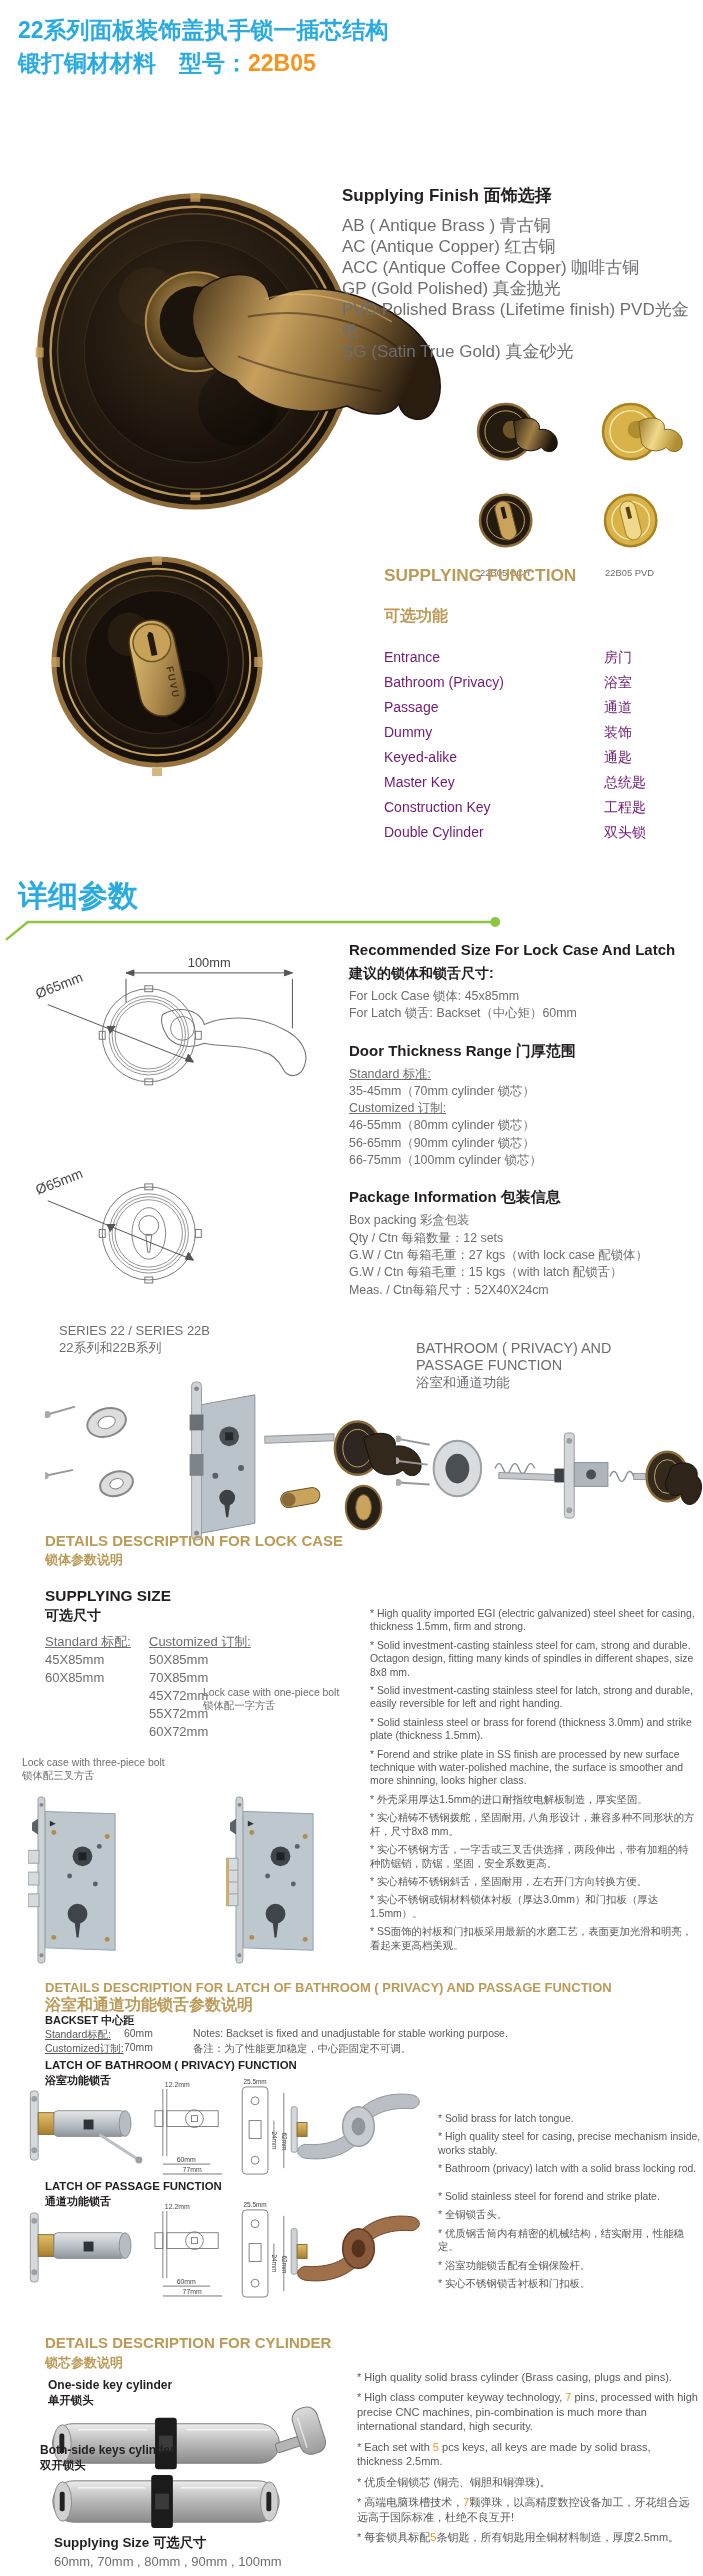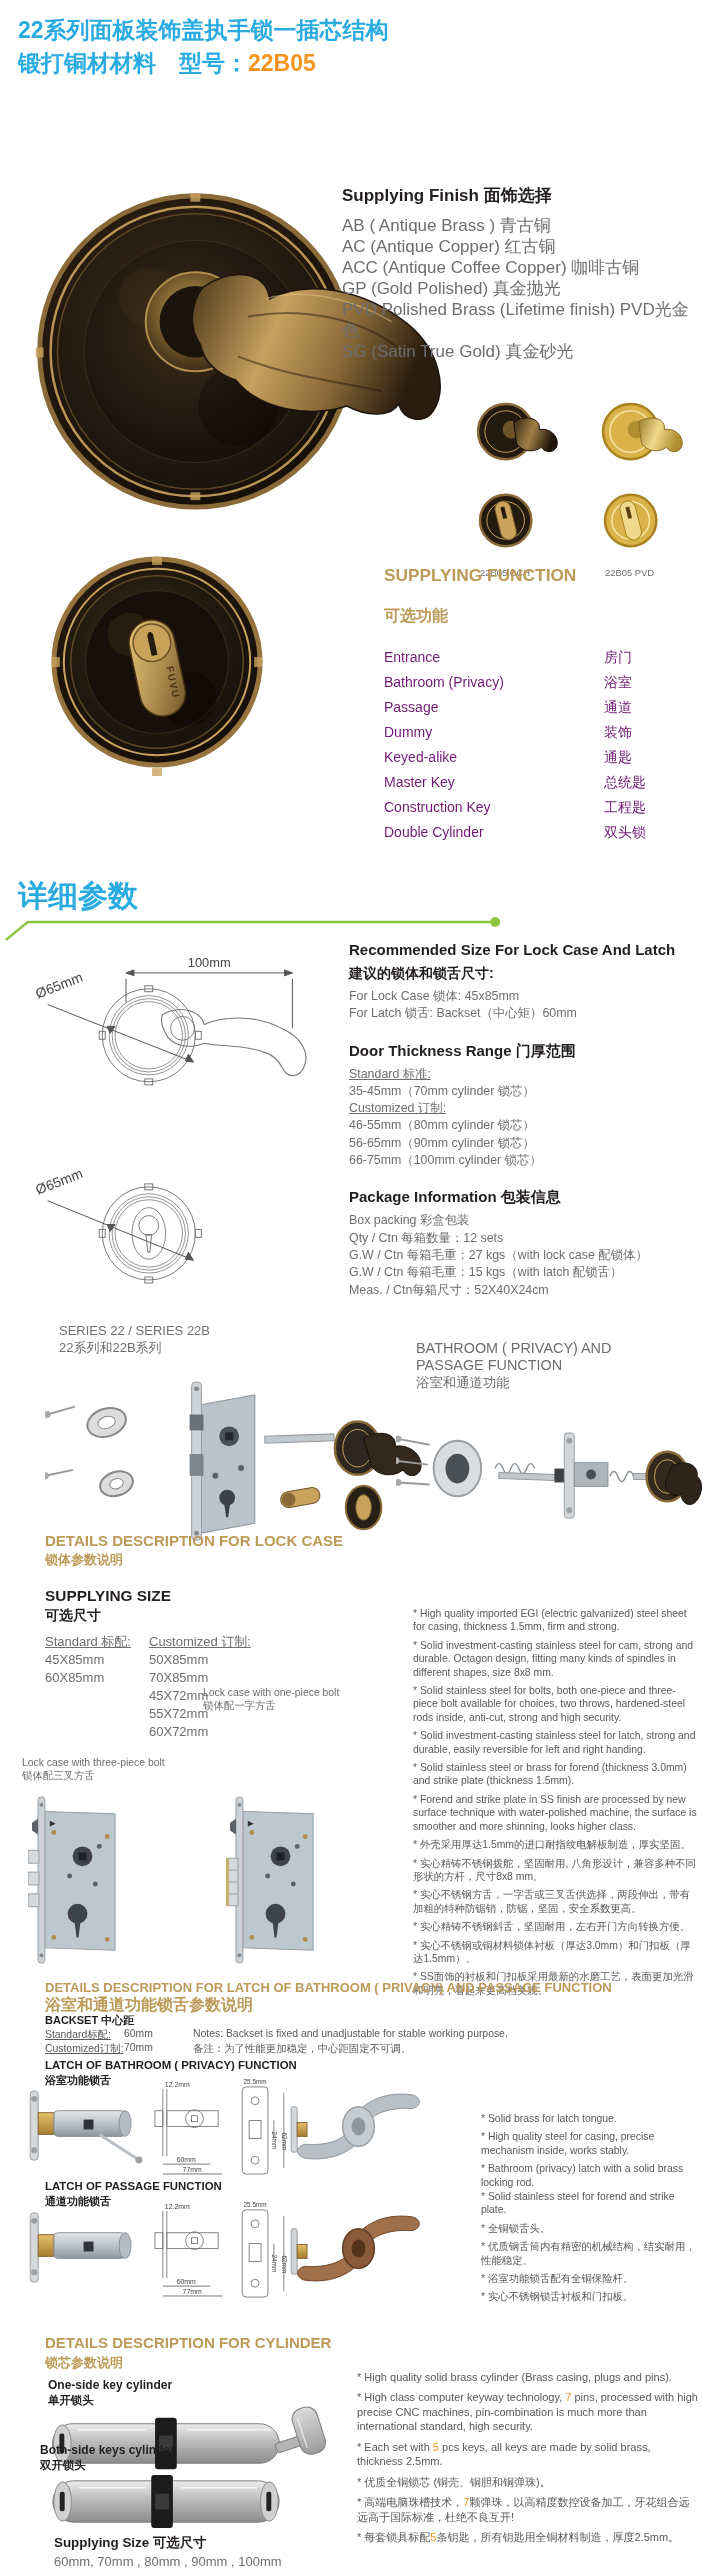--- a/index.html
+++ b/index.html
@@ -6,21 +6,21 @@
   body{font-family:"Liberation Sans","DejaVu Sans",sans-serif;color:#58595B;}
   #page{position:relative;width:703px;height:2576px;background:#fff;overflow:hidden;}
   .abs{position:absolute;}
   .h-blue{color:#29ABE2;font-weight:bold;}
   .h-gold{color:#BC9A57;font-weight:bold;}
   .h-black{color:#231F20;font-weight:bold;}
   .gray{color:#6D6E71;}
   .orange{color:#F7941D;}
   .u{text-decoration:underline;}
   p{margin:0;}
-  .bullets p{font-size:10.4px;line-height:13.4px;margin-bottom:5px;color:#58595B;margin-left:43px;}
+  .bullets p{font-size:10.4px;line-height:13.4px;margin-bottom:5px;color:#58595B;}
   .fin-list p{font-size:17px;line-height:21px;color:#6D6E71;}
   .pkg p{font-size:12.4px;line-height:17.3px;color:#6D6E71;}
   .fn-row{display:flex;font-size:14px;line-height:25px;color:#701a75;}
   .fn-row .en{width:220px;}
   .sizecol p{font-size:13px;line-height:18px;color:#6D6E71;}
   .cylb p{font-size:11px;line-height:14.4px;margin-bottom:6px;color:#58595B;}
   svg text{font-family:"Liberation Sans","DejaVu Sans",sans-serif;}
 </style>
 </head>
 <body>
@@ -417,21 +417,20 @@
     <rect x="0" y="66" width="12" height="48" fill="#d6dadd" stroke="#9aa0a4" stroke-width="1"></rect>
     <rect x="0" y="66" width="3" height="48" fill="#c9b06b"></rect>
     <line x1="3" y1="78" x2="12" y2="78" stroke="#9aa0a4" stroke-width="1"></line>
     <line x1="3" y1="90" x2="12" y2="90" stroke="#9aa0a4" stroke-width="1"></line>
     <line x1="3" y1="102" x2="12" y2="102" stroke="#9aa0a4" stroke-width="1"></line>
   </svg>
 
   <div class="abs bullets" style="left:370px;top:1607px;width:329px;">
     <p>* High quality imported EGI (electric galvanized) steel sheet for casing, thickness 1.5mm, firm and strong.</p>
     <p>* Solid investment-casting stainless steel for cam, strong and durable. Octagon design, fitting many kinds of spindles in different shapes, size 8x8 mm.</p>
-    <p>* Solid stainless steel for bolts, both one-piece and three-piece bolt available for choices, two throws, hardened-steel rods inside, anti-cut, strong and high security.</p>
     <p>* Solid investment-casting stainless steel for latch, strong and durable, easily reversible for left and right handing.</p>
     <p>* Solid stainless steel or brass for forend (thickness 3.0mm) and strike plate (thickness 1.5mm).</p>
     <p>* Forend and strike plate in SS finish are processed by new surface technique with water-polished machine, the surface is smoother and more shinning, looks higher class.</p>
     <p>* 外壳采用厚达1.5mm的进口耐指纹电解板制造，厚实坚固。</p>
     <p>* 实心精铸不锈钢拨舵，坚固耐用, 八角形设计，兼容多种不同形状的方杆，尺寸8x8 mm。</p>
     <p>* 实心不锈钢方舌，一字舌或三叉舌供选择，两段伸出，带有加粗的特种防锯销，防锯，坚固，安全系数更高。</p>
     <p>* 实心精铸不锈钢斜舌，坚固耐用，左右开门方向转换方便。</p>
     <p>* 实心不锈钢或铜材料锁体衬板（厚达3.0mm）和门扣板（厚达1.5mm）。</p>
     <p>* SS面饰的衬板和门扣板采用最新的水磨工艺，表面更加光滑和明亮，看起来更高档美观。</p>
   </div>

